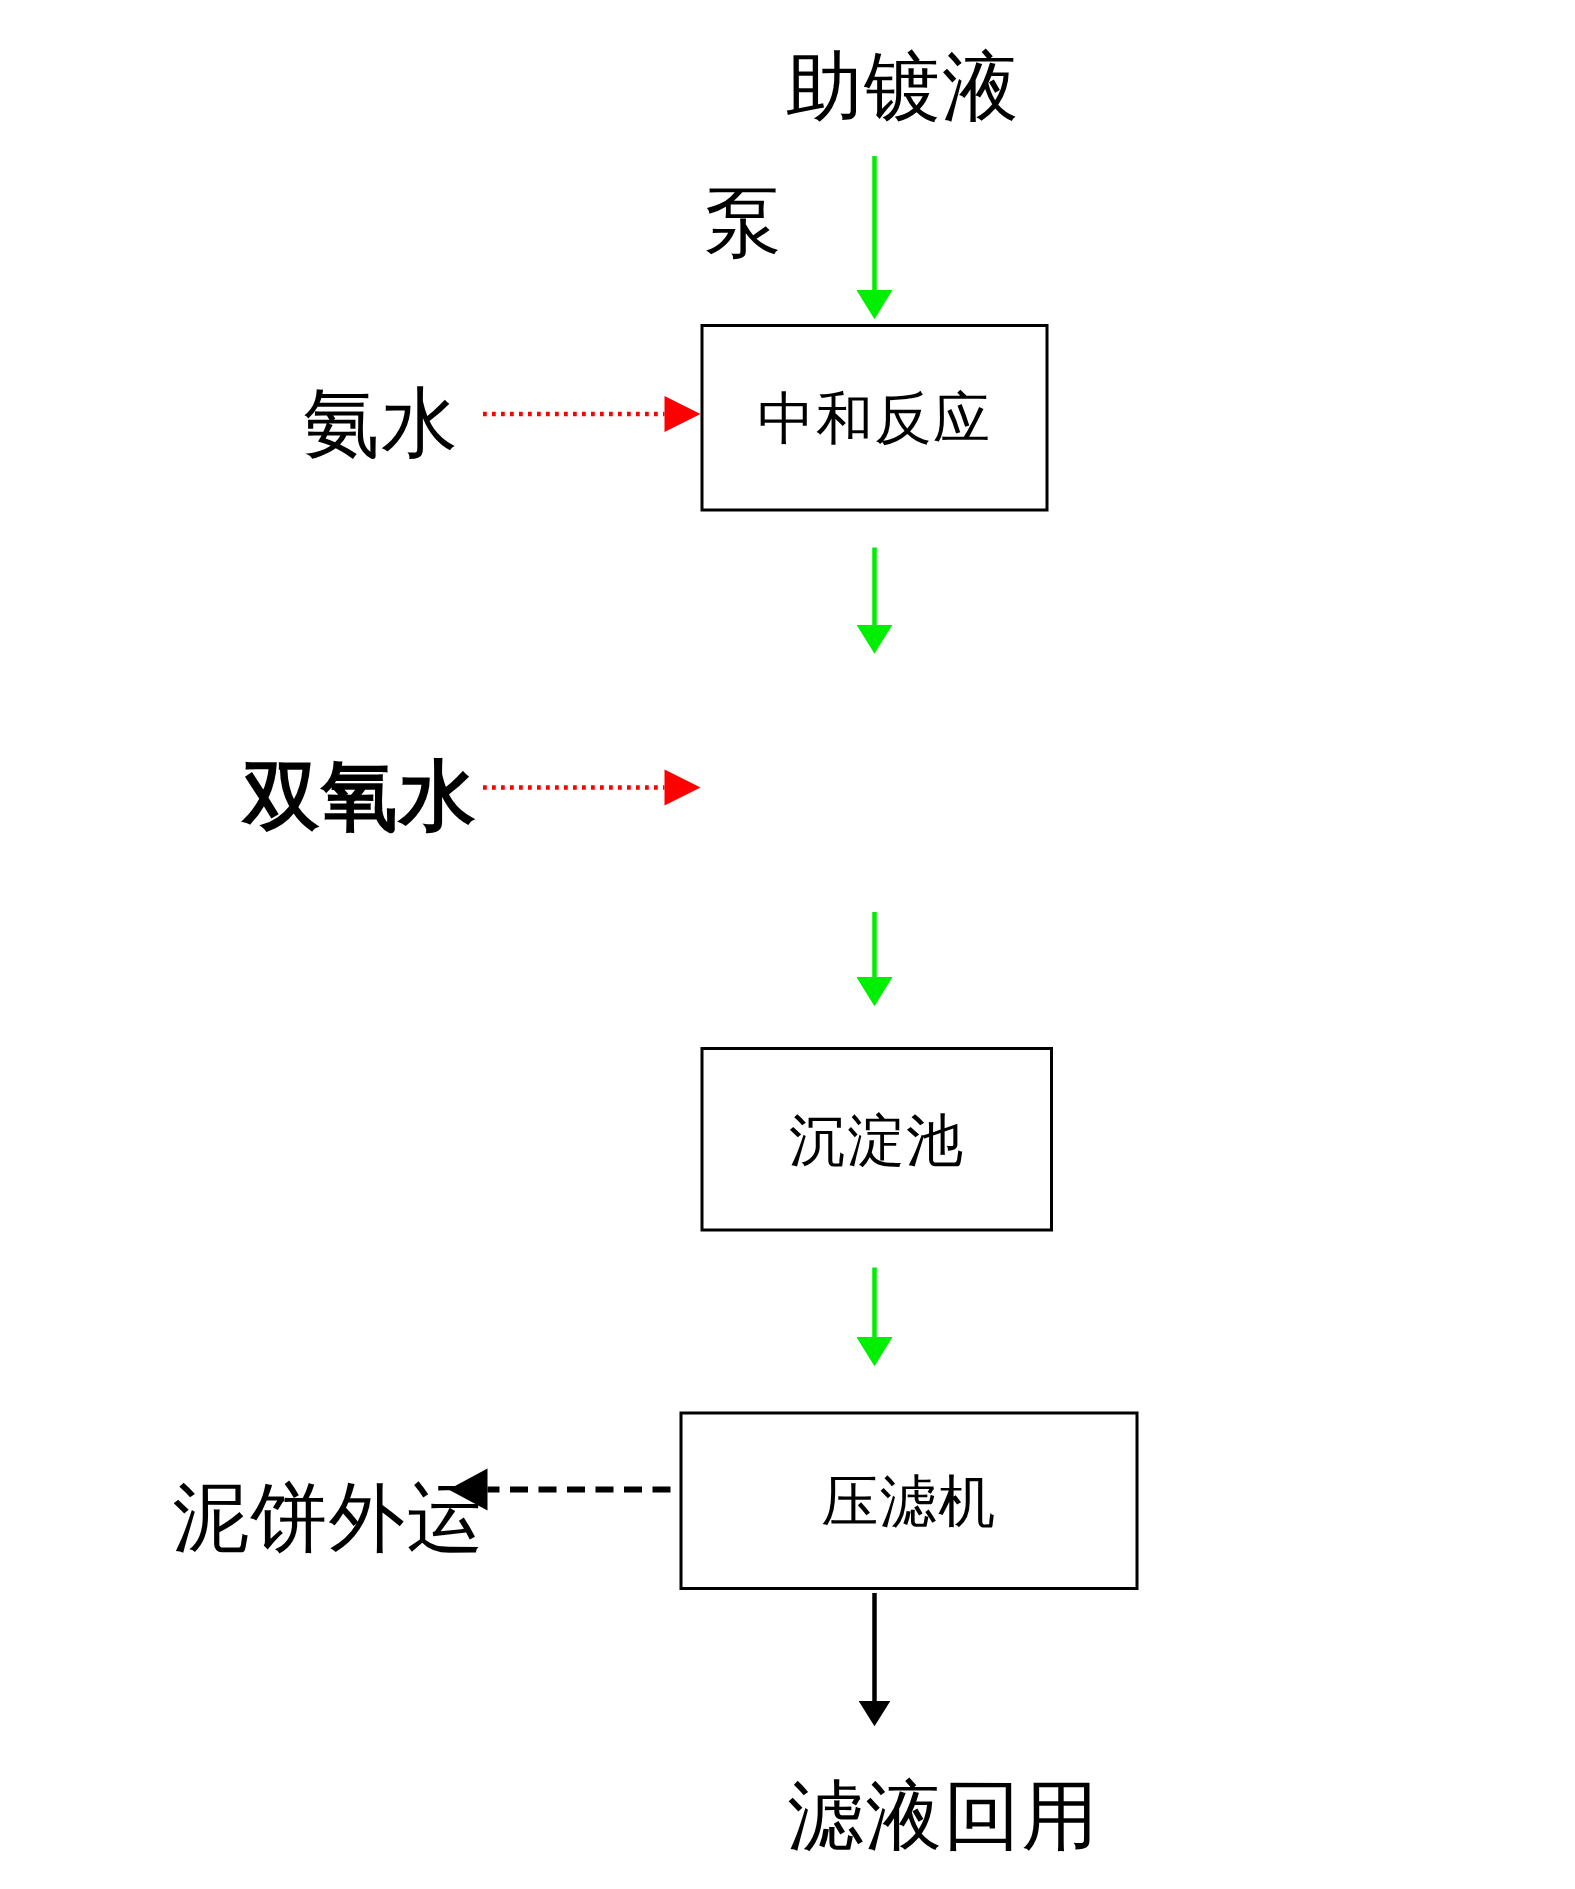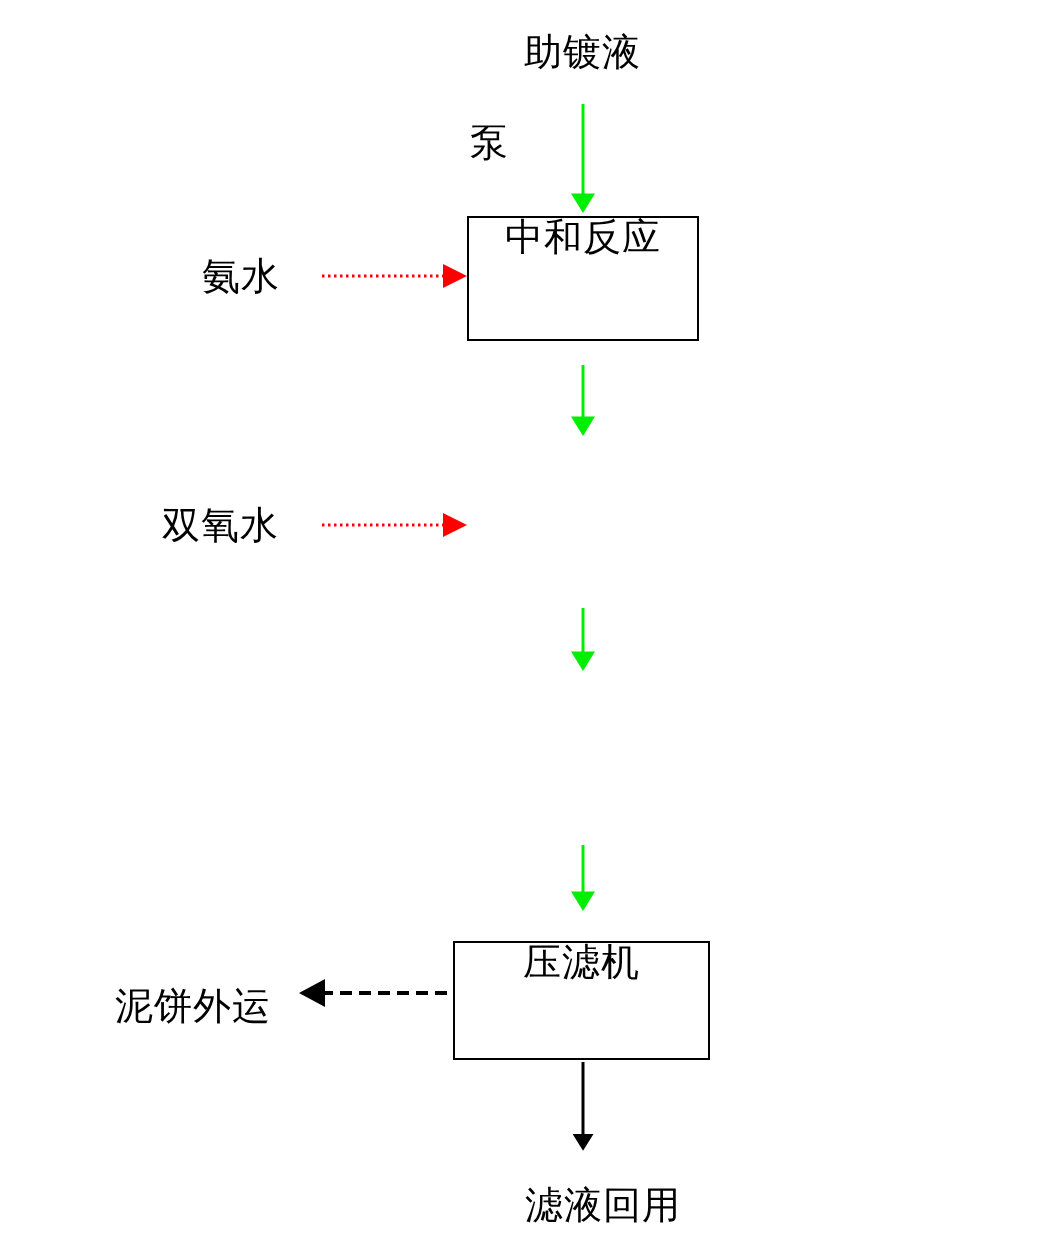--- a/index.html
+++ b/index.html
@@ -17,32 +17,33 @@
     height: 1259px;
     background: #ffffff;
     overflow: hidden;
   }
   .node {
     position: absolute;
     box-sizing: border-box;
     border: 2px solid #000000;
     background: #ffffff;
     display: flex;
+    align-items: center;
     justify-content: center;
   }
   .node-label {
     font-size: 38px;
     line-height: 1;
     letter-spacing: 1px;
     color: #000000;
     white-space: nowrap;
   }
   .free-label {
     position: absolute;
-    font-size: 38px;
+    font-size: 51px;
     line-height: 1;
     letter-spacing: 1px;
     color: #000000;
     white-space: nowrap;
   }
   .edge-svg {
     position: absolute;
     left: 0;
     top: 0;
     width: 1050px;
@@ -106,29 +107,32 @@
       <line x1="583" y1="1062" x2="583" y2="1140" stroke="#000000" stroke-width="3" marker-end="url(#head-black-solid)"></line>
     </g>
   </svg>
 
   <div class="free-label" style="left:524px; top:33px;">助镀液</div>
 
   <div class="free-label" style="left:470px; top:123px;">泵</div>
 
   <div class="free-label" style="left:202px; top:257px;">氨水</div>
 
-  <div class="free-label" style="left:162px; top:506px;">双氧水</div>
+  <div class="free-label" style="left:162px; top:506px;font-weight:bold;">双氧水</div>
 
   <div class="free-label" style="left:115px; top:975px;margin-top:12px;">泥饼外运</div>
 
   <div class="free-label" style="left:525px; top:1186px;">滤液回用</div>
 
   <div class="node" style="left:467px; top:216px; width:232px; height:125px;">
     <span class="node-label">中和反应</span>
   </div>
 
 
+  <div class="node" style="left:467px; top:698px; width:235px; height:123px;">
+    <span class="node-label">沉淀池</span>
+  </div>
 
-  <div class="node" style="left:453px; top:941px; width:257px; height:119px;">
+  <div class="node" style="left:453px; top:941px; width:306px; height:119px;">
     <span class="node-label">压滤机</span>
   </div>
 
 </div>
 
 </body></html>

